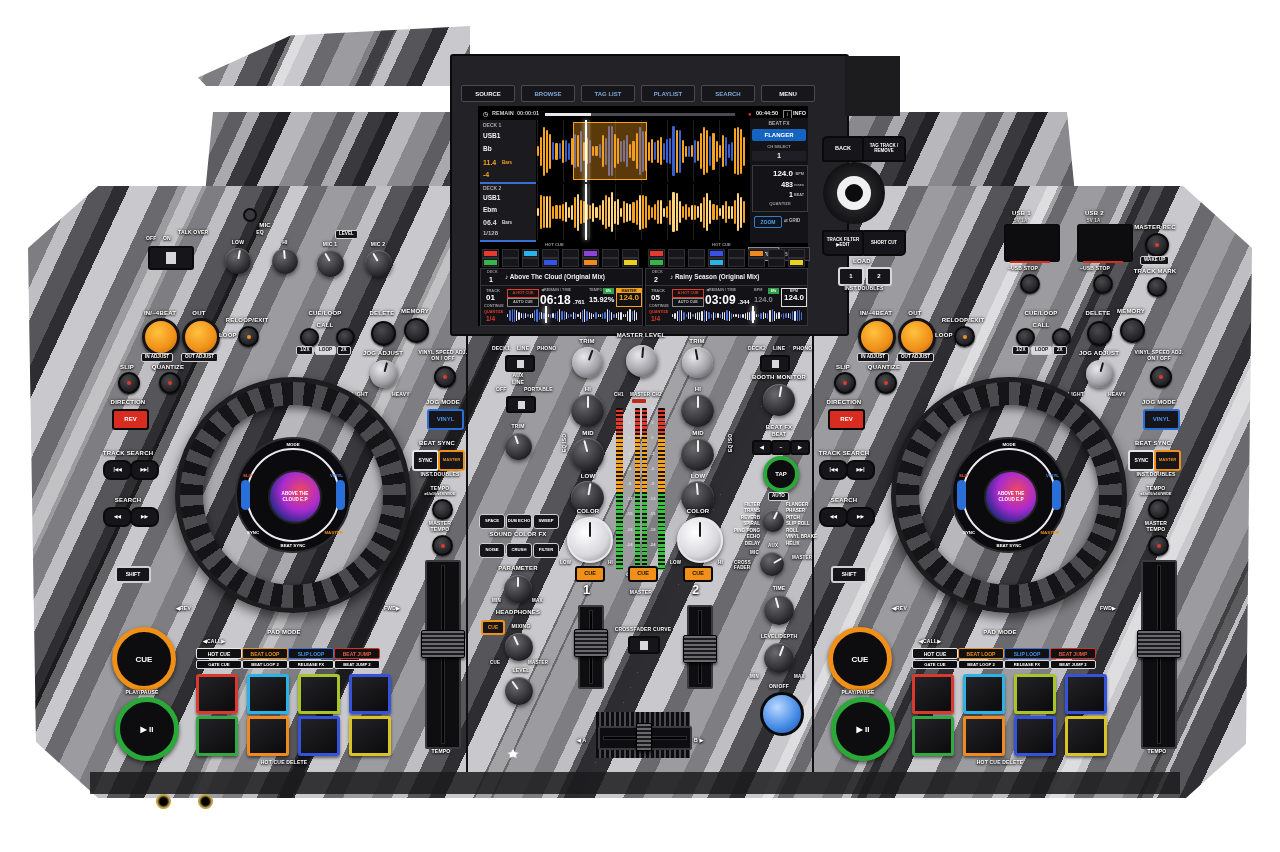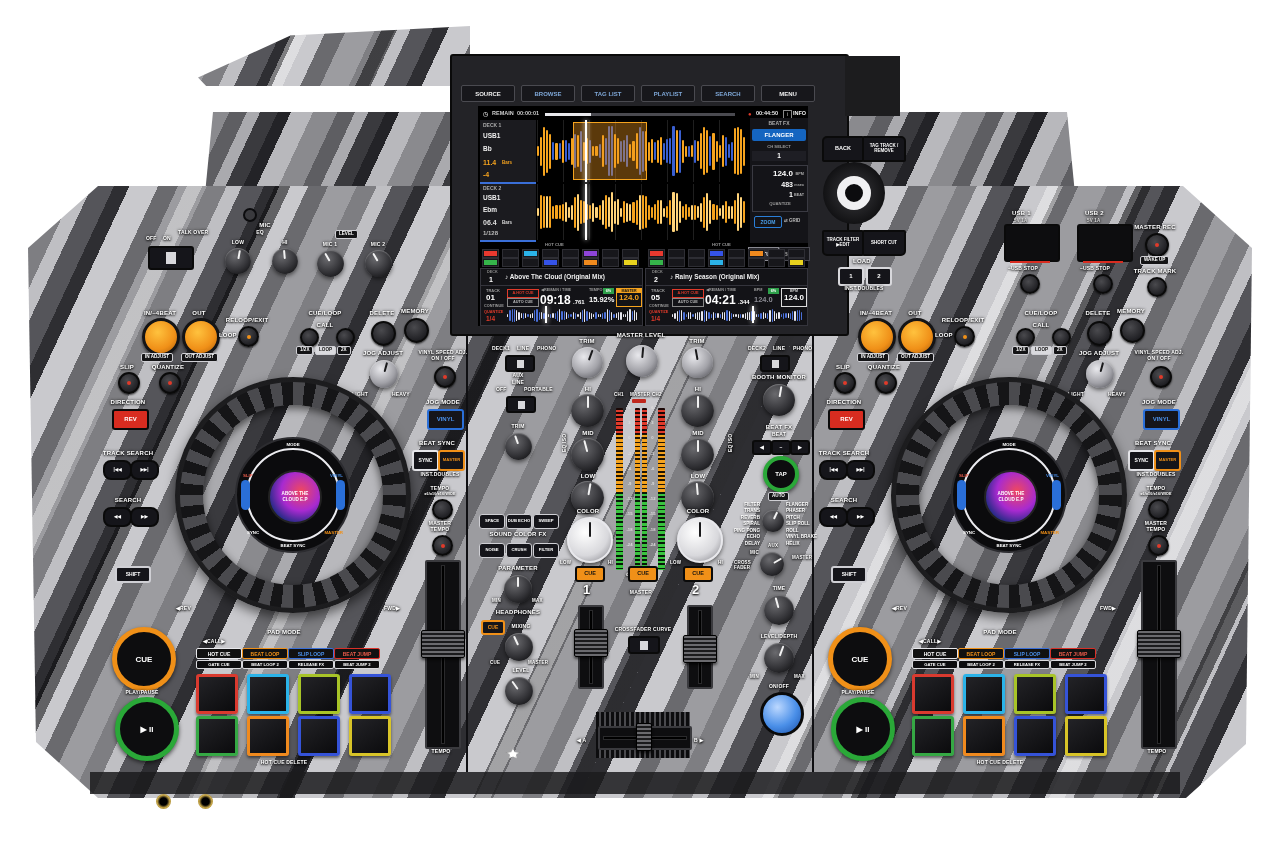--- a/index.html
+++ b/index.html
@@ -486,21 +486,21 @@
     <div class="stext" style="left:24px;top:5px;font-size:6.4px;color:#f0f0f0">♪ Above The Cloud (Original Mix)</div>
     <div class="abs" style="left:0;top:16px;width:161px;height:1px;background:#34343c"></div>
     <div class="stext" style="left:5px;top:20px;font-size:4px;color:#999">TRACK</div>
     <div class="stext" style="left:5px;top:25px;font-size:8px;color:#fff">01</div>
     <div class="stext" style="left:3px;top:36px;font-size:3.8px;color:#999">CONTINUE</div>
     <div class="stext" style="left:3px;top:42px;font-size:3.8px;color:#e03a2a">QUANTIZE</div>
     <div class="stext" style="left:5px;top:47px;font-size:6.5px;color:#e03a2a">1/4</div>
     <div class="abs" style="left:26px;top:20px;width:30px;height:7px;border:1px solid #e03a2a;color:#e03a2a;font-size:3.8px;font-weight:bold;text-align:center;line-height:7px">A.HOT CUE</div>
     <div class="abs" style="left:26px;top:29px;width:30px;height:7px;border:1px solid #888;color:#bbb;font-size:3.8px;font-weight:bold;text-align:center;line-height:7px">AUTO CUE</div>
     <div class="stext" style="left:60px;top:20px;font-size:3.8px;color:#999">◀REMAIN / TIME</div>
-    <div class="stext" style="left:59px;top:25px;font-size:12px;color:#fff">09:18</div>
+    <div class="stext" style="left:59px;top:25px;font-size:12px;color:#fff">06:18</div>
     <div class="stext" style="left:92px;top:30px;font-size:6px;color:#fff">.761</div>
     <div class="stext" style="left:108px;top:20px;font-size:3.8px;color:#999">TEMPO</div>
     <div class="abs" style="left:122px;top:19px;width:11px;height:6px;background:#2ea04a;color:#fff;font-size:3.8px;font-weight:bold;text-align:center;line-height:6px">6%</div>
     <div class="stext" style="left:108px;top:27px;font-size:7.5px;color:#fff">15.92%</div>
     <div class="abs" style="left:135px;top:19px;width:24px;height:17px;border:1px solid #f5a31e">
       <div style="background:#f5a31e;color:#111;font-size:3.6px;font-weight:bold;text-align:center">MASTER</div>
       <div style="color:#f5a31e;font-size:8px;font-weight:bold;text-align:center">124.0</div>
     </div>
     <div class="wave" style="left:26px;top:40px;width:130px;height:13px">
         <i style="height:3px;background:#e8e8f0"></i>
@@ -571,21 +571,21 @@
     <div class="stext" style="left:24px;top:5px;font-size:6.4px;color:#f0f0f0">♪ Rainy Season (Original Mix)</div>
     <div class="abs" style="left:0;top:16px;width:161px;height:1px;background:#34343c"></div>
     <div class="stext" style="left:5px;top:20px;font-size:4px;color:#999">TRACK</div>
     <div class="stext" style="left:5px;top:25px;font-size:8px;color:#fff">05</div>
     <div class="stext" style="left:3px;top:36px;font-size:3.8px;color:#999">CONTINUE</div>
     <div class="stext" style="left:3px;top:42px;font-size:3.8px;color:#e03a2a">QUANTIZE</div>
     <div class="stext" style="left:5px;top:47px;font-size:6.5px;color:#e03a2a">1/4</div>
     <div class="abs" style="left:26px;top:20px;width:30px;height:7px;border:1px solid #e03a2a;color:#e03a2a;font-size:3.8px;font-weight:bold;text-align:center;line-height:7px">A.HOT CUE</div>
     <div class="abs" style="left:26px;top:29px;width:30px;height:7px;border:1px solid #888;color:#bbb;font-size:3.8px;font-weight:bold;text-align:center;line-height:7px">AUTO CUE</div>
     <div class="stext" style="left:60px;top:20px;font-size:3.8px;color:#999">◀REMAIN / TIME</div>
-    <div class="stext" style="left:59px;top:25px;font-size:12px;color:#fff">04:21</div>
+    <div class="stext" style="left:59px;top:25px;font-size:12px;color:#fff">03:09</div>
     <div class="stext" style="left:92px;top:30px;font-size:6px;color:#fff">.344</div>
     <div class="stext" style="left:108px;top:20px;font-size:3.8px;color:#999">BPM</div>
     <div class="abs" style="left:122px;top:19px;width:11px;height:6px;background:#2ea04a;color:#fff;font-size:3.8px;font-weight:bold;text-align:center;line-height:6px">6%</div>
     <div class="stext" style="left:108px;top:27px;font-size:7.5px;color:#8a8a92">124.0</div>
     <div class="abs" style="left:135px;top:19px;width:24px;height:17px;border:1px solid #ddd">
       <div style="color:#ccc;font-size:3.6px;font-weight:bold;text-align:center">BPM</div>
       <div style="color:#fff;font-size:8px;font-weight:bold;text-align:center">124.0</div>
     </div>
     <div class="wave" style="left:26px;top:40px;width:130px;height:13px">
         <i style="height:3px;background:#e8e8f0"></i>

